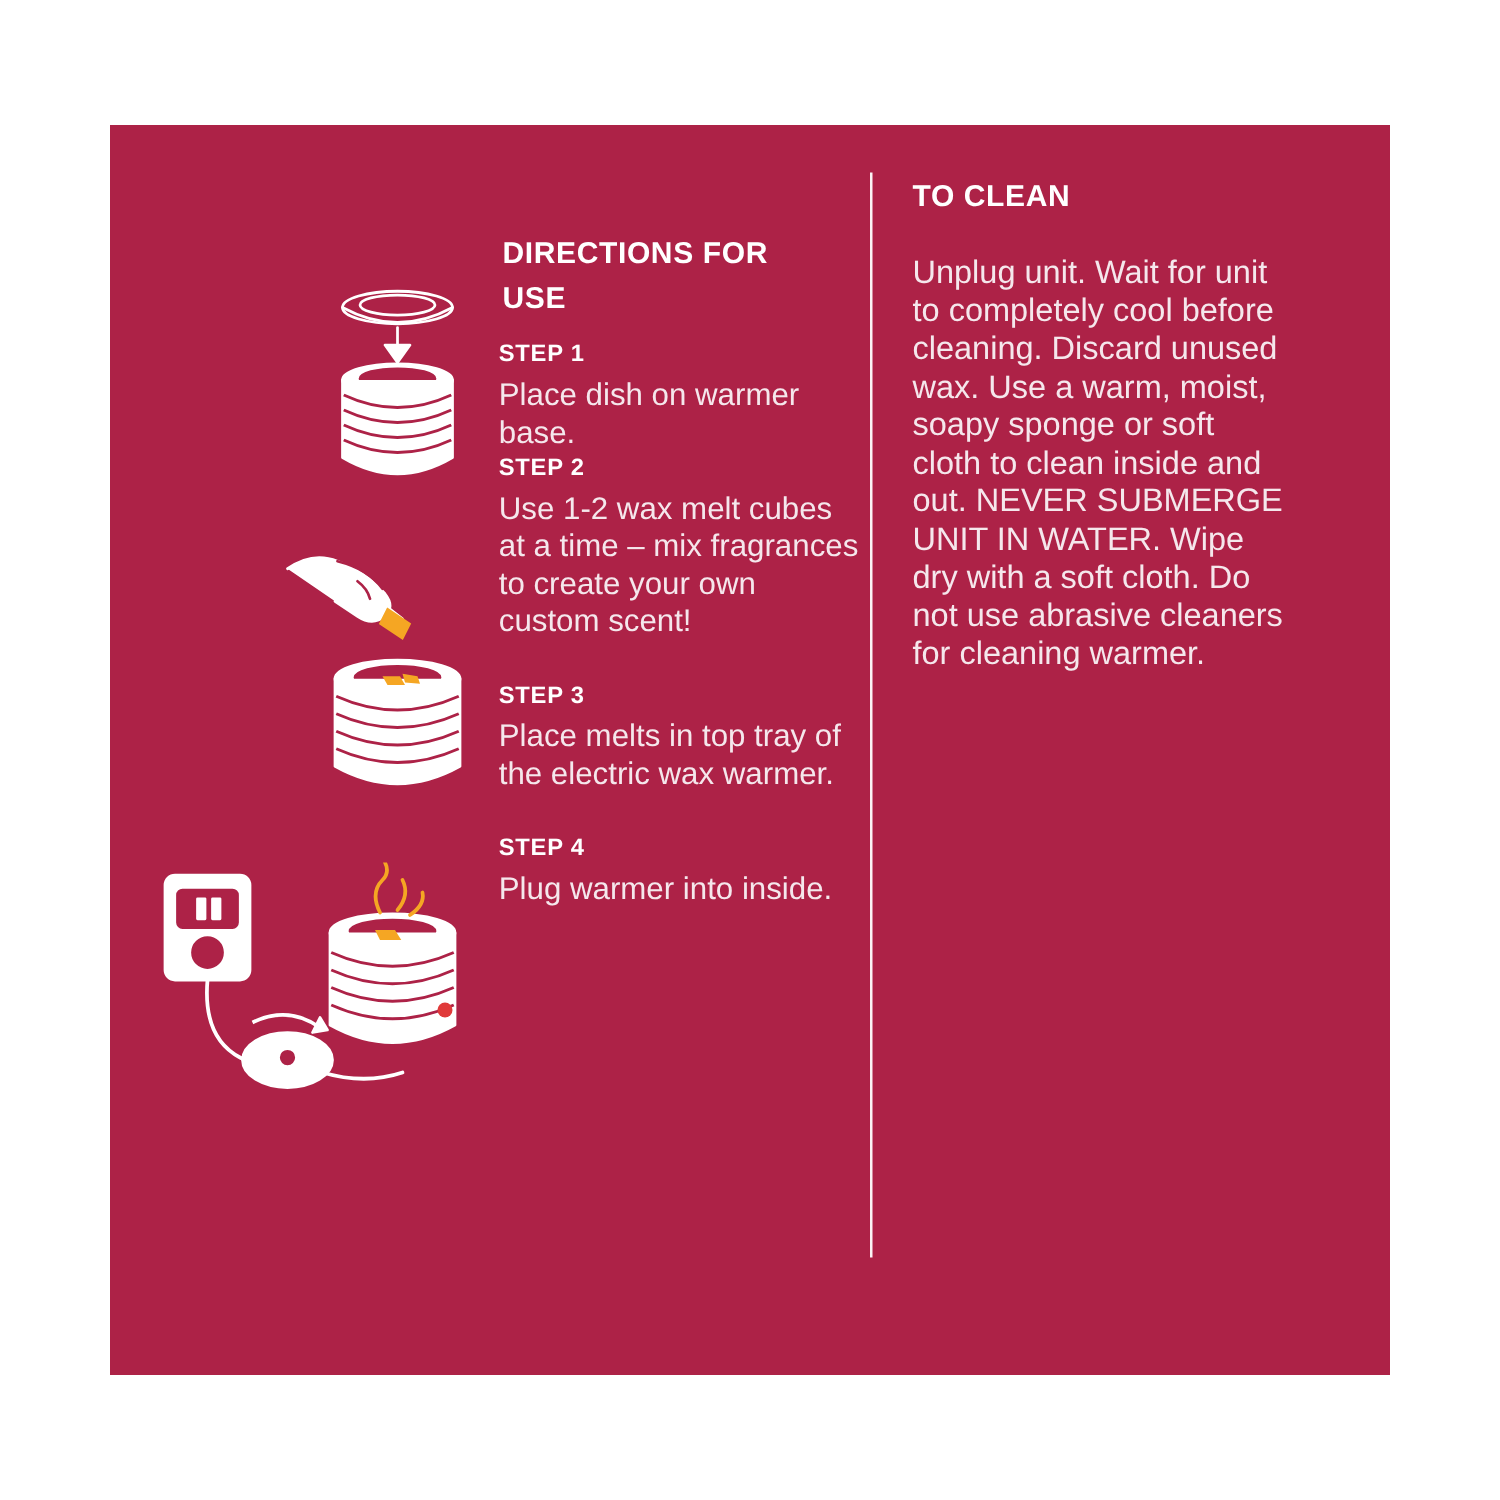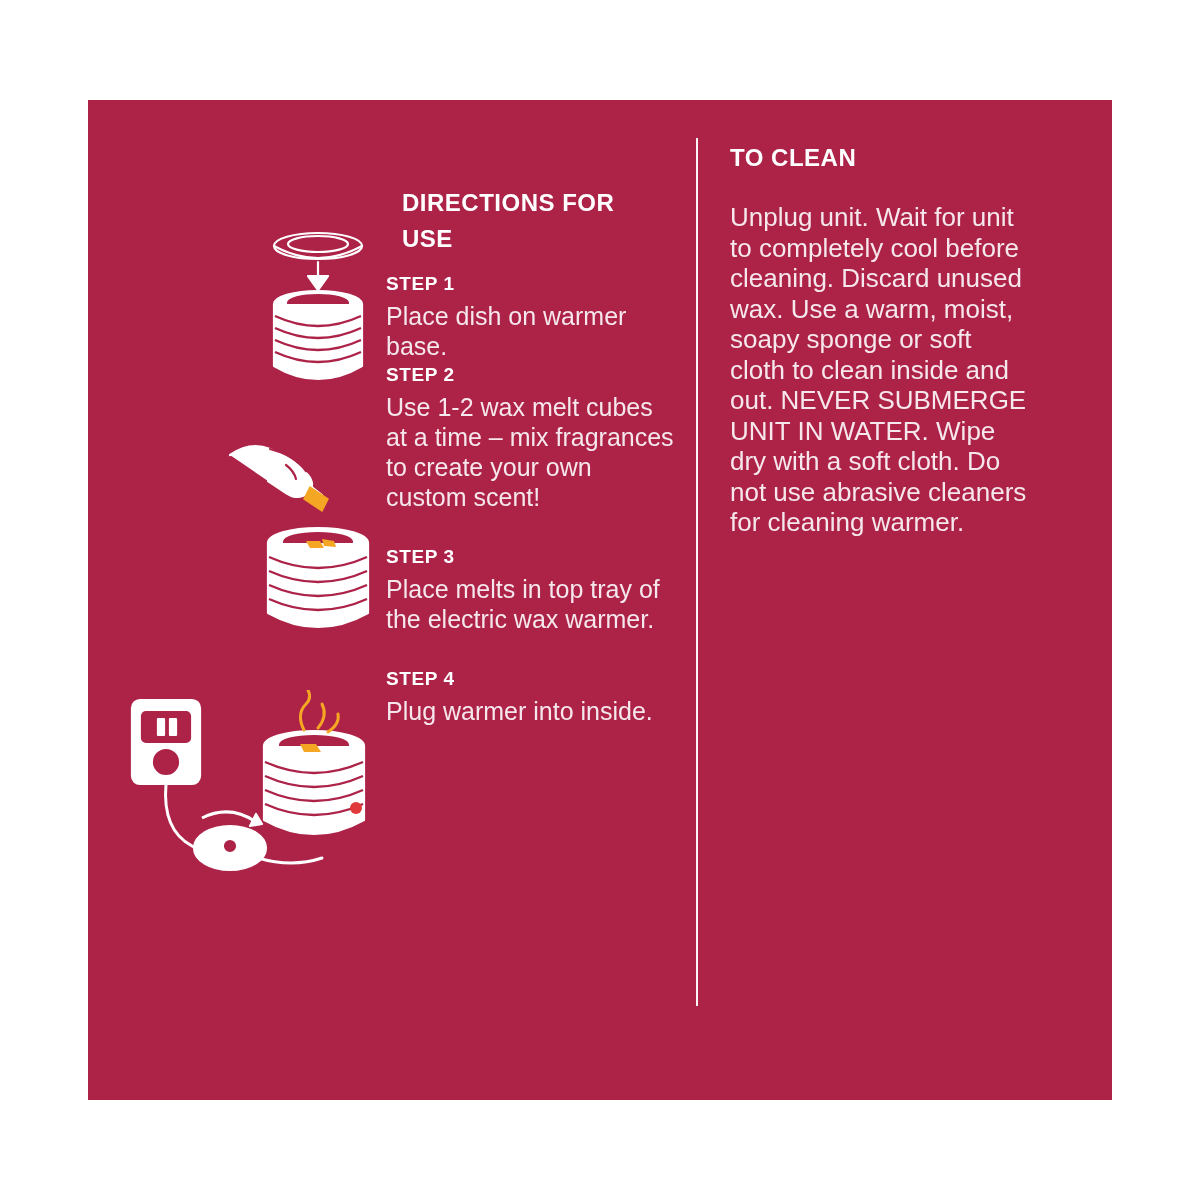--- a/index.html
+++ b/index.html
@@ -59,21 +59,21 @@
   }
 
   .heading-directions {
     left: 304px;
     top: 45px;
     width: 250px;
   }
 
   .step-block {
     position: absolute;
-    left: 288px;
+    left: 301px;
     width: 290px;
     color: #ffffff;
   }
 
   .step-title {
     font-weight: bold;
     font-size: 19px;
     letter-spacing: 0.6px;
     margin: 0 0 6px 0;
     color: #ffffff;

